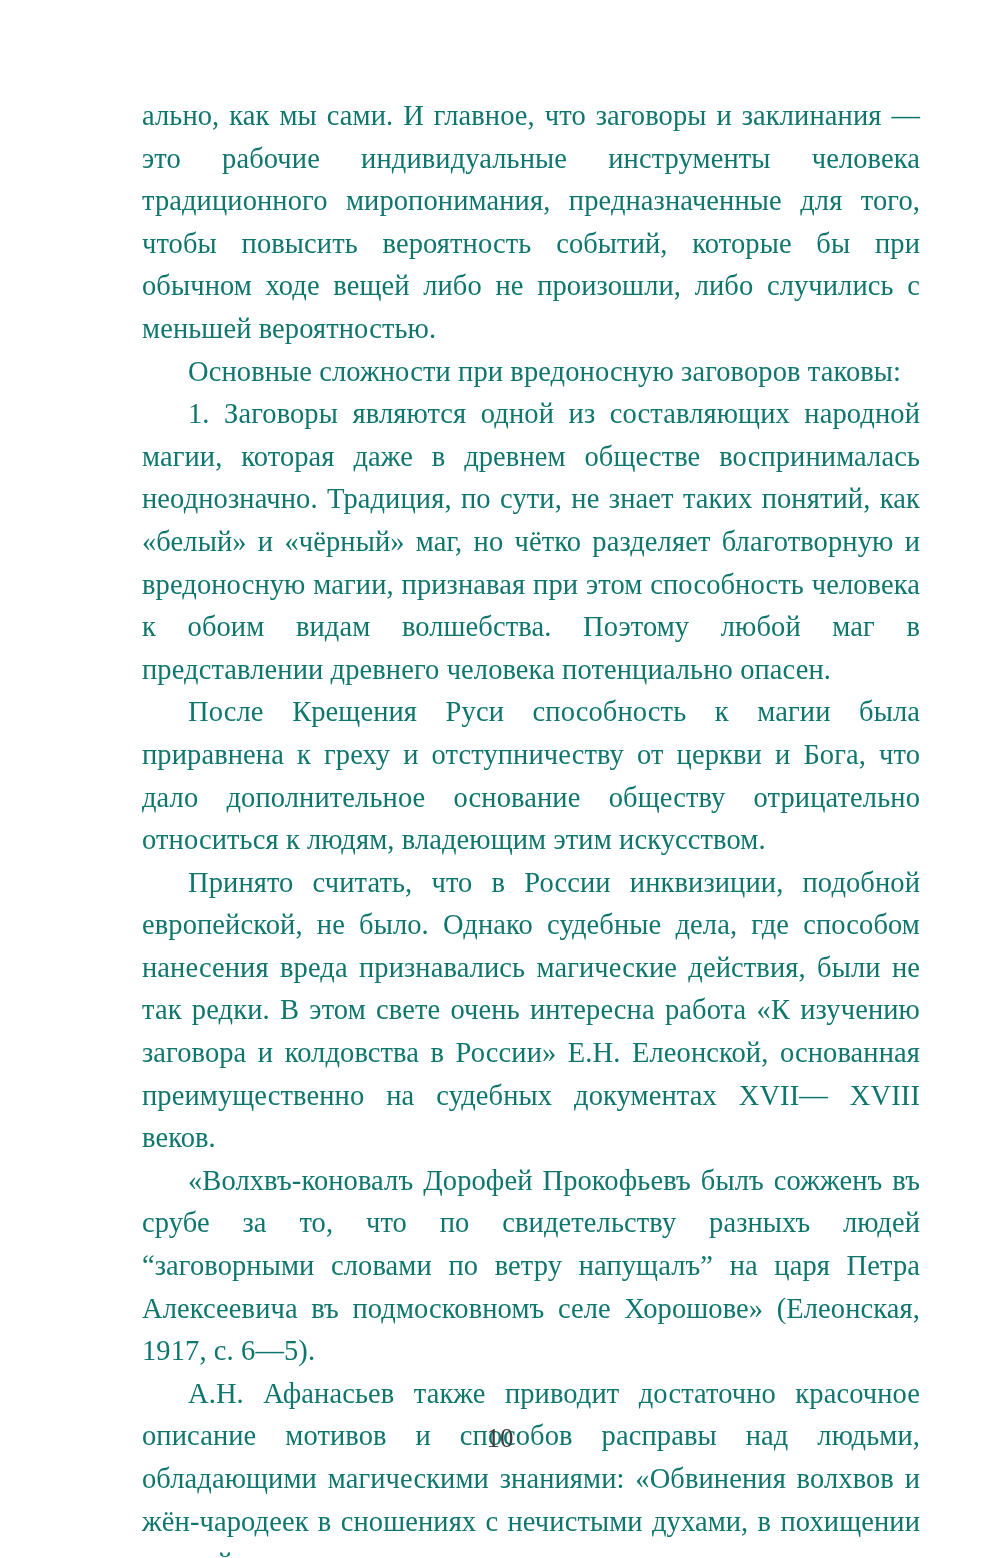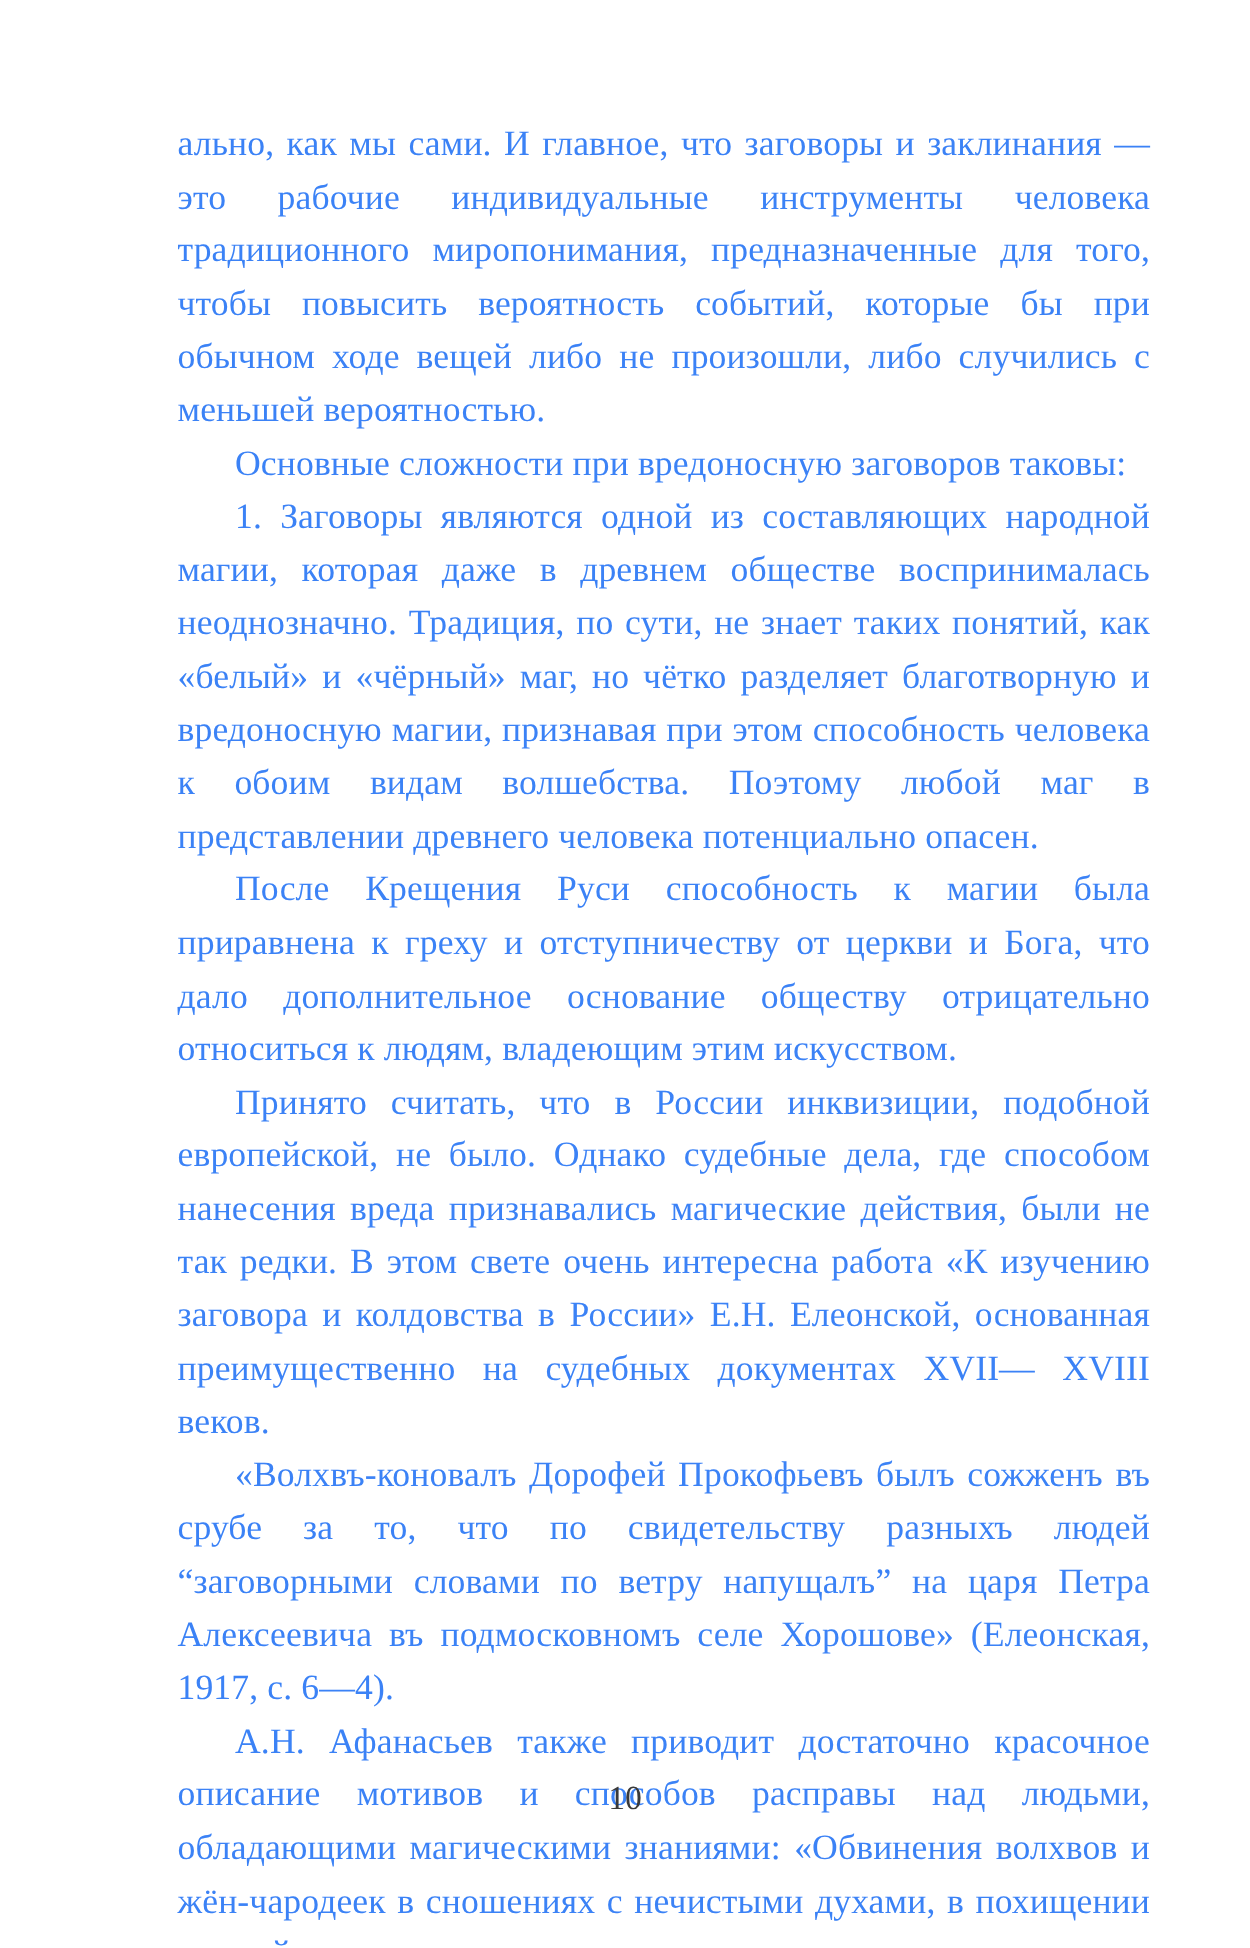--- a/index.html
+++ b/index.html
@@ -30,21 +30,21 @@
     width: 778px;
   }
 
   .para {
     margin: 0;
     font-size: 28.5px;
     line-height: 42.6px;
     text-align: justify;
     text-justify: inter-word;
     letter-spacing: 0.1px;
-    color: #3b82f6;
+    color: #0f766e;
     -webkit-font-smoothing: antialiased;
   }
 
   .para.indent {
     text-indent: 46px;
   }
 
   
   .para.continued {
     text-indent: 0;
@@ -77,21 +77,21 @@
     <p class="para continued">ально, как мы сами. И главное, что заговоры и заклинания — это рабочие индивидуальные инструменты человека традиционного миропонимания, предназначенные для того, чтобы повысить вероятность событий, которые бы при обычном ходе вещей либо не произошли, либо случились с меньшей вероятностью.</p>
 
     <p class="para indent">Основные сложности при вредоносную заговоров таковы:</p>
 
     <p class="para indent">1. Заговоры являются одной из составляющих народной магии, которая даже в древнем обществе воспринималась неоднозначно. Традиция, по сути, не знает таких понятий, как «белый» и «чёрный» маг, но чётко разделяет благотворную и вредоносную магии, признавая при этом способность человека к обоим видам волшебства. Поэтому любой маг в представлении древнего человека потенциально опасен.</p>
 
     <p class="para indent">После Крещения Руси способность к магии была приравнена к греху и отступничеству от церкви и Бога, что дало дополнительное основание обществу отрицательно относиться к людям, владеющим этим искусством.</p>
 
     <p class="para indent">Принято считать, что в России инквизиции, подобной европейской, не было. Однако судебные дела, где способом нанесения вреда признавались магические действия, были не так редки. В этом свете очень интересна работа «К изучению заговора и колдовства в России» Е.Н. Елеонской, основанная преимущественно на судебных документах XVII— XVIII веков.</p>
 
-    <p class="para indent">«Волхвъ-коновалъ Дорофей Прокофьевъ былъ сожженъ въ срубе за то, что по свидетельству разныхъ людей “заговорными словами по ветру напущалъ” на царя Петра Алексеевича въ подмосковномъ селе Хорошове» (Елеонская, 1917, с. 6—4).</p>
+    <p class="para indent">«Волхвъ-коновалъ Дорофей Прокофьевъ былъ сожженъ въ срубе за то, что по свидетельству разныхъ людей “заговорными словами по ветру напущалъ” на царя Петра Алексеевича въ подмосковномъ селе Хорошове» (Елеонская, 1917, с. 6—5).</p>
 
     <p class="para indent">А.Н. Афанасьев также приводит достаточно красочное описание мотивов и способов расправы над людьми, обладающими магическими знаниями: «Обвинения волхвов и жён-чародеек в сношениях с нечистыми духами, в похищении дождей и зем-</p>
 
   </div>
 
   <div class="page-number">10</div>
 
 </div>
 
 </body></html>

